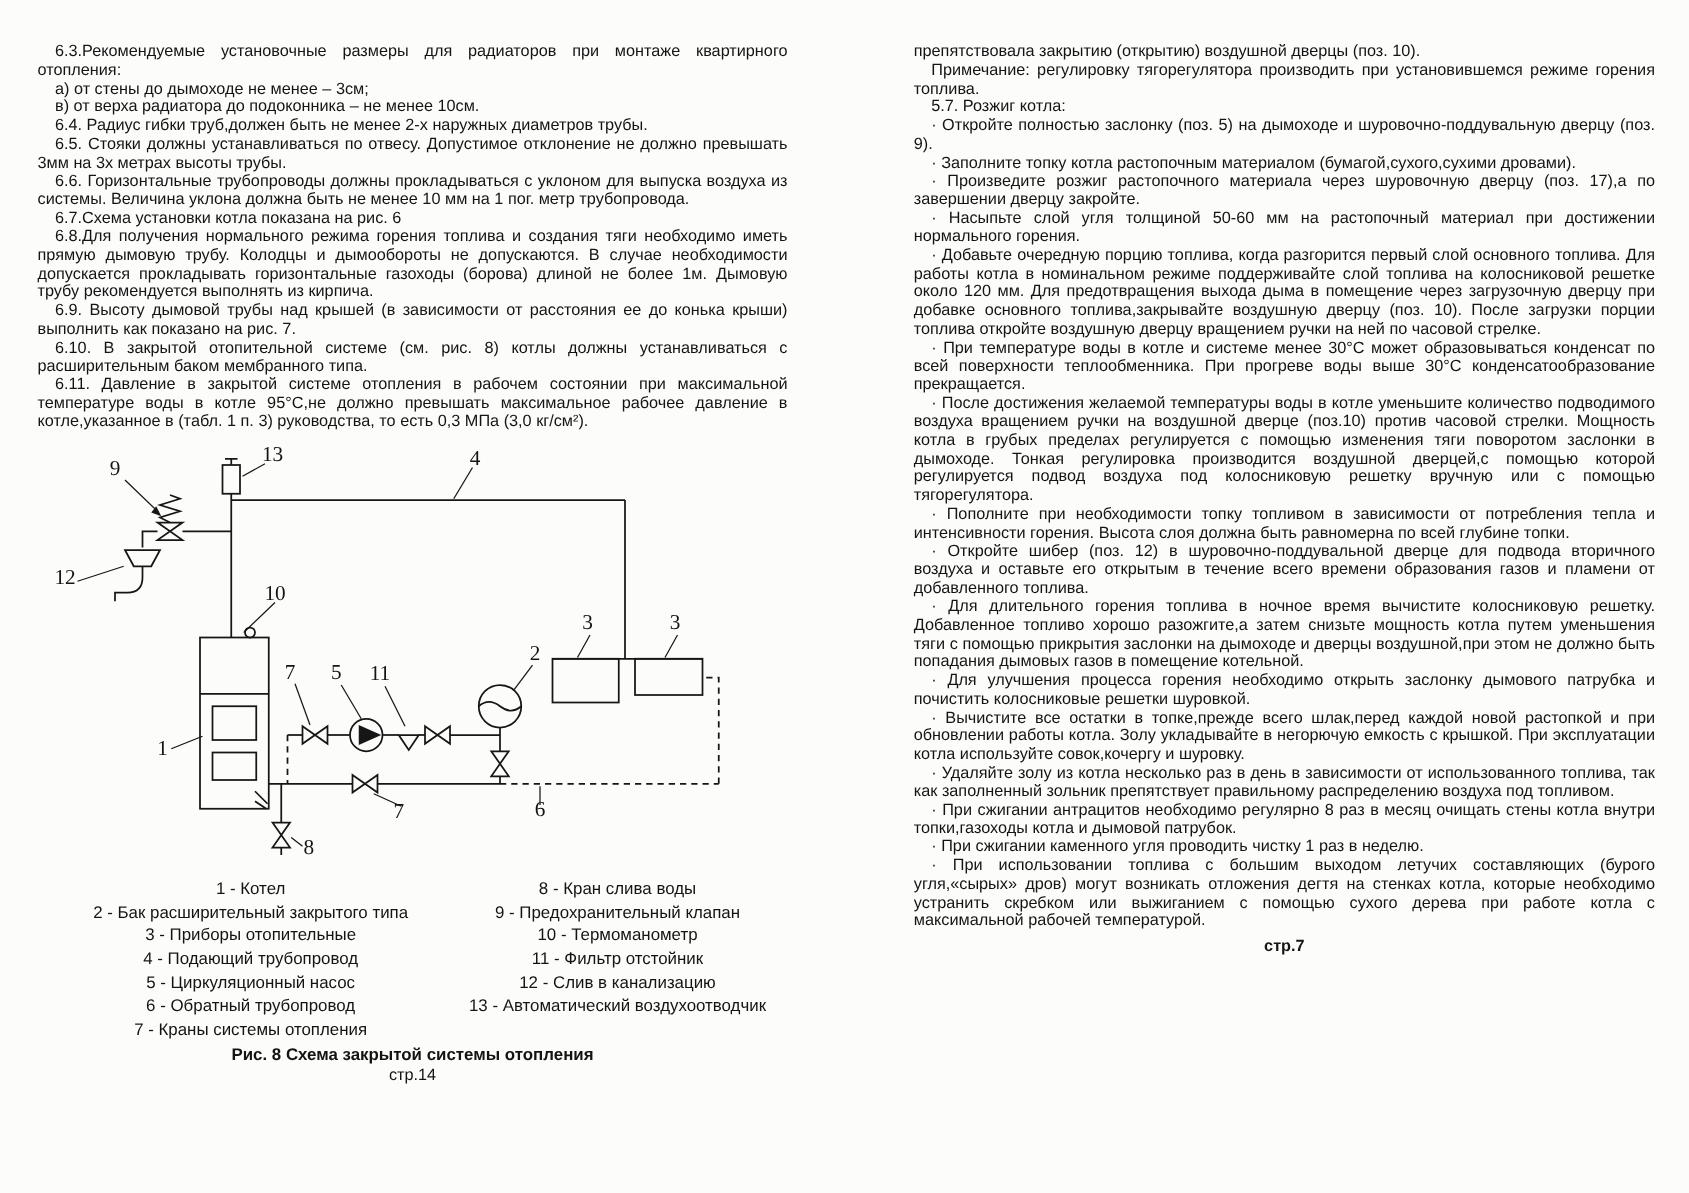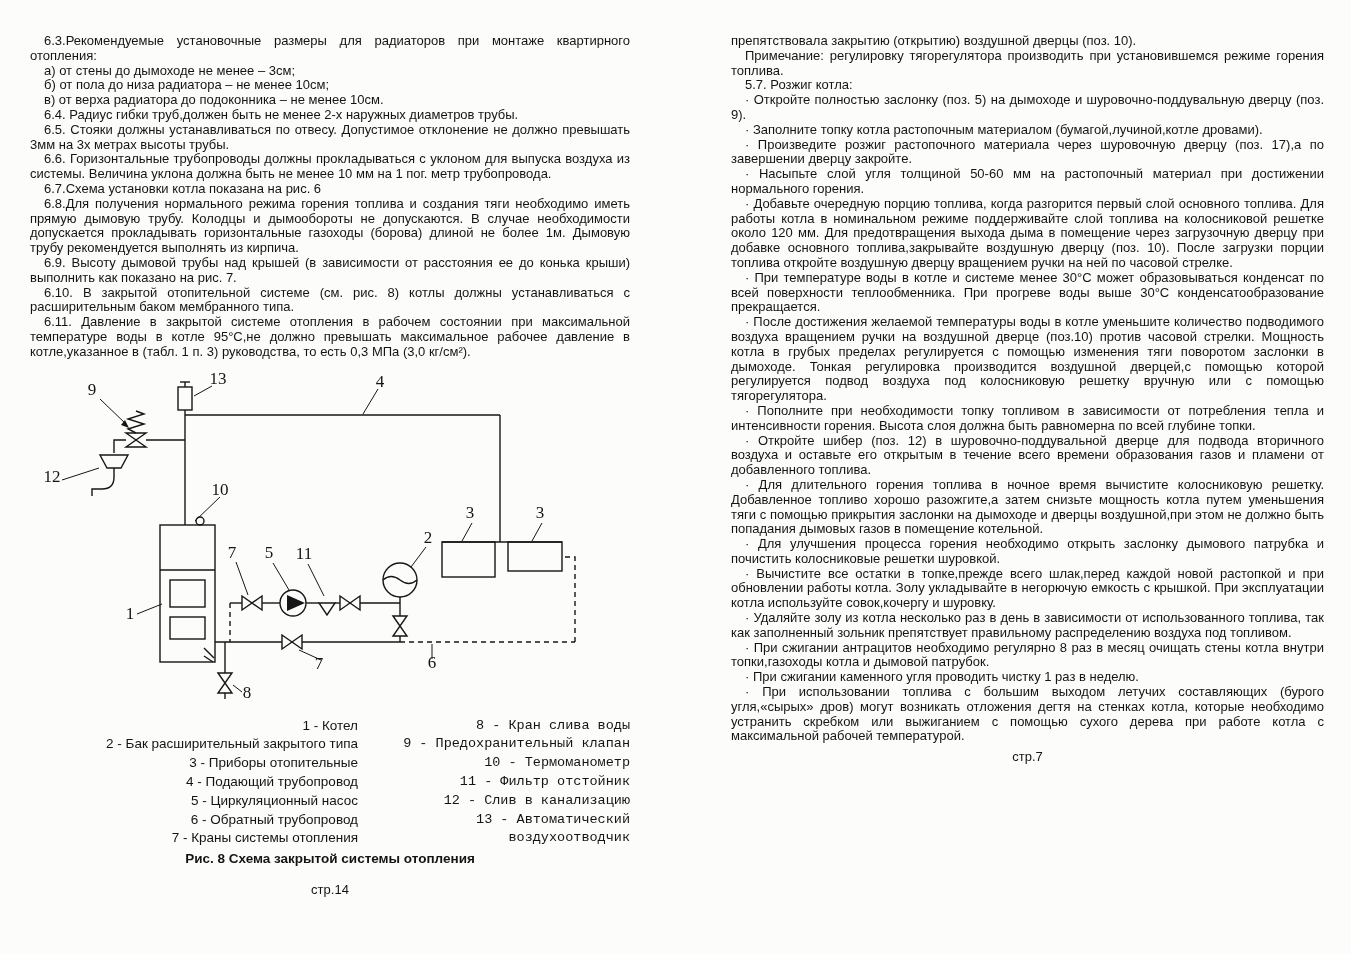--- a/index.html
+++ b/index.html
@@ -10,39 +10,38 @@
   .col{position:absolute;top:34px;font-size:13px;line-height:14.8px;text-align:justify;}
   .col-left{left:30px;width:600px;}
   .col-right{left:731px;width:593px;}
   p{margin:0;}
   .para{text-indent:14px;}
   .flush{text-indent:0;}
   .diagram{margin-top:5px;}
   .diagram svg{display:block;}
   .legend{display:flex;padding-left:13px;margin-top:2px;font-size:13.5px;line-height:18.8px;}
   .legend-col1{width:315px;}
-  .legend-col2{flex:1;font-family:Liberation Mono, monospace;}
-  .legend-item{padding-left:34px;text-indent:-34px;text-align:right;}
+  .legend-col2{flex:1;}
+  .legend-item{padding-left:34px;text-indent:-34px;text-align:center;}
   .caption{text-align:center;font-weight:700;font-size:13.5px;margin-top:4px;}
-  .footer{text-align:center;font-size:13px;margin-top:16px;}
-  .footer-right{margin-top:6px;}
+  .footer{text-align:center;font-size:13px;margin-top:1px;}
+  .footer-right{margin-top:6px;font-weight:bold;}
   
   .ln{stroke:#161616;stroke-width:1.4;fill:none;}
   .dash{stroke-dasharray:5 4;}
   .thin{stroke:#161616;stroke-width:1;fill:none;}
   .fillb{fill:#161616;stroke:none;}
   .callout{font-family:"Liberation Serif",serif;font-size:17px;fill:#141414;text-anchor:middle;}
 </style>
 </head>
 <body>
 
 <div class="col col-left">
   <p class="para">6.3.Рекомендуемые установочные размеры для радиаторов при монтаже квартирного отопления:</p>
   <p class="para">а) от стены до дымоходе не менее – 3см;</p>
-  <p class="para">б) от пола до низа радиатора – не менее 10см;</p>
   <p class="para">в) от верха радиатора до подоконника – не менее 10см.</p>
   <p class="para">6.4. Радиус гибки труб,должен быть не менее 2-х наружных диаметров трубы.</p>
   <p class="para">6.5. Стояки должны устанавливаться по отвесу. Допустимое отклонение не должно превышать 3мм на 3х метрах высоты трубы.</p>
   <p class="para">6.6. Горизонтальные трубопроводы должны прокладываться с уклоном для выпуска воздуха из системы. Величина уклона должна быть не менее 10 мм на 1 пог. метр трубопровода.</p>
   <p class="para">6.7.Схема установки котла показана на рис. 6</p>
   <p class="para">6.8.Для получения нормального режима горения топлива и создания тяги необходимо иметь прямую дымовую трубу. Колодцы и дымообороты не допускаются. В случае необходимости допускается прокладывать горизонтальные газоходы (борова) длиной не более 1м. Дымовую трубу рекомендуется выполнять из кирпича.</p>
   <p class="para">6.9. Высоту дымовой трубы над крышей (в зависимости от расстояния ее до конька крыши) выполнить как показано на рис. 7.</p>
   <p class="para">6.10. В закрытой отопительной системе (см. рис. 8) котлы должны устанавливаться с расширительным баком мембранного типа.</p>
   <p class="para">6.11. Давление в закрытой системе отопления в рабочем состоянии при максимальной температуре воды в котле 95°С,не должно превышать максимальное рабочее давление в котле,указанное в (табл. 1 п. 3) руководства, то есть 0,3 МПа (3,0 кг/см²).</p>
 
@@ -189,21 +188,21 @@
 
   <div class="caption">Рис. 8 Схема закрытой системы отопления</div>
   <div class="footer">стр.14</div>
 </div>
 
 <div class="col col-right">
   <p class="flush">препятствовала закрытию (открытию) воздушной дверцы (поз. 10).</p>
   <p class="para">Примечание: регулировку тягорегулятора производить при установившемся режиме горения топлива.</p>
   <p class="para">5.7. Розжиг котла:</p>
   <p class="para">· Откройте полностью заслонку (поз. 5) на дымоходе и шуровочно-поддувальную дверцу (поз. 9).</p>
-  <p class="para">· Заполните топку котла растопочным материалом (бумагой,лучиной,котле дровами).</p>
+  <p class="para">· Заполните топку котла растопочным материалом (бумагой,сухого,сухими дровами).</p>
   <p class="para">· Произведите розжиг растопочного материала через шуровочную дверцу (поз. 17),а по завершении дверцу закройте.</p>
   <p class="para">· Насыпьте слой угля толщиной 50-60 мм на растопочный материал при достижении нормального горения.</p>
   <p class="para">· Добавьте очередную порцию топлива, когда разгорится первый слой основного топлива. Для работы котла в номинальном режиме поддерживайте слой топлива на колосниковой решетке около 120 мм. Для предотвращения выхода дыма в помещение через загрузочную дверцу при добавке основного топлива,закрывайте воздушную дверцу (поз. 10). После загрузки порции топлива откройте воздушную дверцу вращением ручки на ней по часовой стрелке.</p>
   <p class="para">· При температуре воды в котле и системе менее 30°С может образовываться конденсат по всей поверхности теплообменника. При прогреве воды выше 30°С конденсатообразование прекращается.</p>
   <p class="para">· После достижения желаемой температуры воды в котле уменьшите количество подводимого воздуха вращением ручки на воздушной дверце (поз.10) против часовой стрелки. Мощность котла в грубых пределах регулируется с помощью изменения тяги поворотом заслонки в дымоходе. Тонкая регулировка производится воздушной дверцей,с помощью которой регулируется подвод воздуха под колосниковую решетку вручную или с помощью тягорегулятора.</p>
   <p class="para">· Пополните при необходимости топку топливом в зависимости от потребления тепла и интенсивности горения. Высота слоя должна быть равномерна по всей глубине топки.</p>
   <p class="para">· Откройте шибер (поз. 12) в шуровочно-поддувальной дверце для подвода вторичного воздуха и оставьте его открытым в течение всего времени образования газов и пламени от добавленного топлива.</p>
   <p class="para">· Для длительного горения топлива в ночное время вычистите колосниковую решетку. Добавленное топливо хорошо разожгите,а затем снизьте мощность котла путем уменьшения тяги с помощью прикрытия заслонки на дымоходе и дверцы воздушной,при этом не должно быть попадания дымовых газов в помещение котельной.</p>
   <p class="para">· Для улучшения процесса горения необходимо открыть заслонку дымового патрубка и почистить колосниковые решетки шуровкой.</p>
   <p class="para">· Вычистите все остатки в топке,прежде всего шлак,перед каждой новой растопкой и при обновлении работы котла. Золу укладывайте в негорючую емкость с крышкой. При эксплуатации котла используйте совок,кочергу и шуровку.</p>

